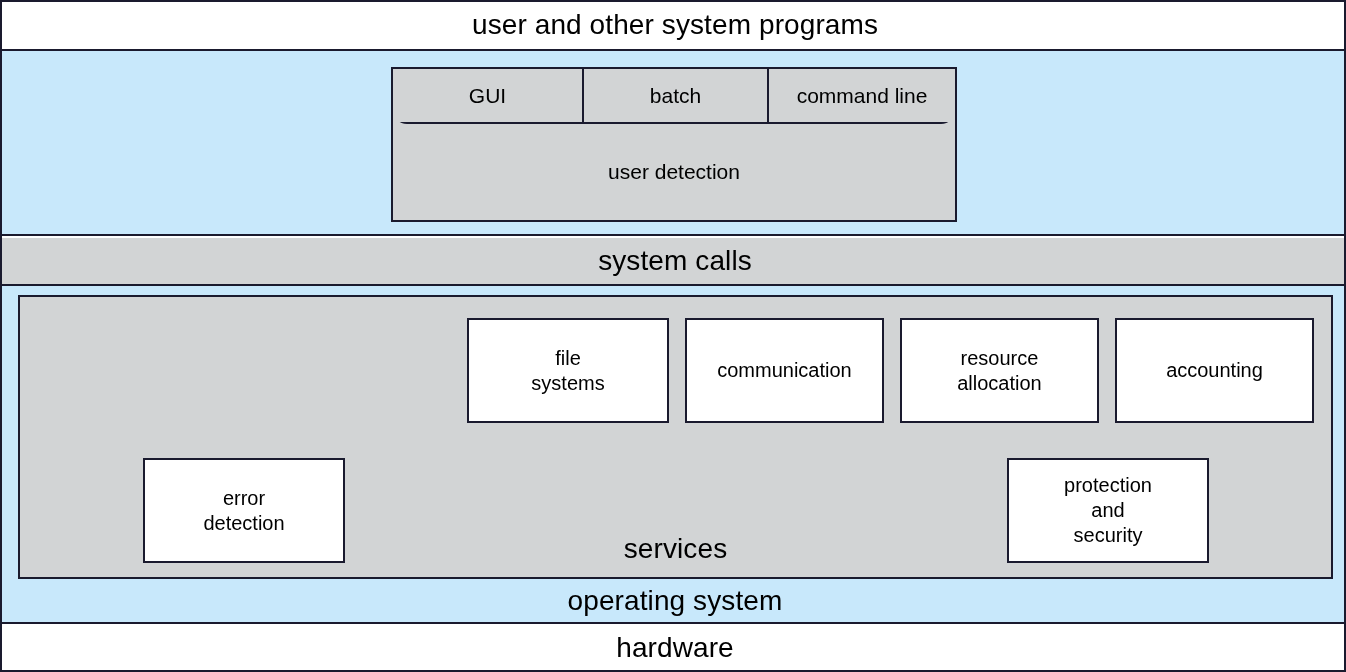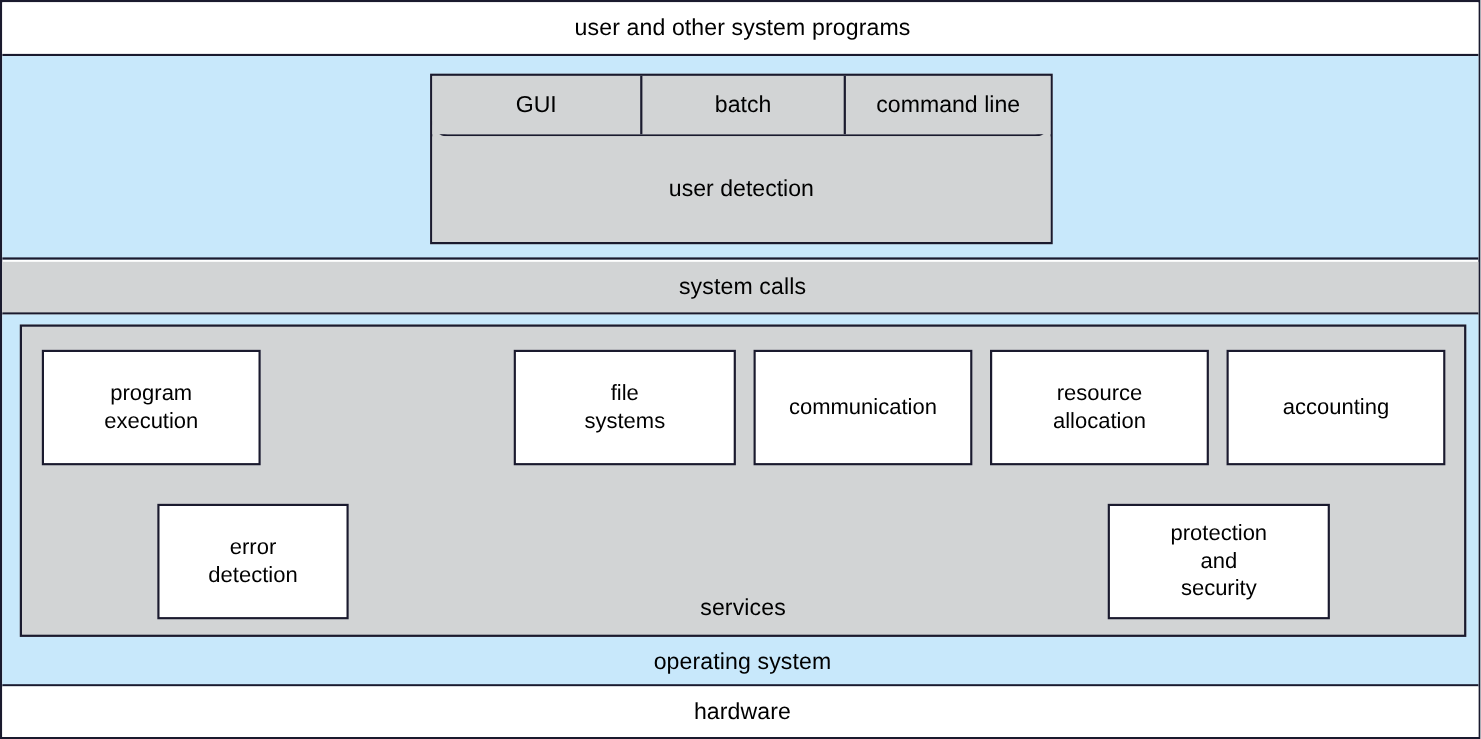--- a/index.html
+++ b/index.html
@@ -28,21 +28,21 @@
     position: absolute;
     left: 0;
     width: 1346px;
     box-sizing: border-box;
     display: flex;
     align-items: center;
     justify-content: center;
   }
 
   .band-label {
-    font-size: 21px;
+    font-size: 28px;
     line-height: 1.1;
     letter-spacing: 0.1px;
     color: #000;
     white-space: nowrap;
   }
 
   
   .band-user-programs {
     top: 0;
     height: 49px;
@@ -158,21 +158,21 @@
   .svc-row1 { top: 21px; height: 105px; }
   .svc-program   { left: 18px;  width: 199px; }
   .svc-io        { left: 232px; width: 199px; }
   .svc-file      { left: 447px; width: 202px; text-align: center; }
   .svc-comm      { left: 665px; width: 199px; }
   .svc-resource  { left: 880px; width: 199px; }
   .svc-accounting{ left: 1095px;width: 199px; }
 
   
   .svc-row2 { top: 161px; height: 105px; }
-  .svc-error      { left: 123px;  width: 174px; }
+  .svc-error      { left: 123px;  width: 202px; }
   .svc-protection { left: 987px;  width: 202px; }
 
   
   .os-label {
     position: absolute;
     left: 0;
     width: 1346px;
     top: 577px;
     height: 45px;
     display: flex;
@@ -218,24 +218,20 @@
   </div>
 
   <div class="band band-system-calls">
     <span class="band-label">system calls</span>
   </div>
 
   <div class="band band-os-region"></div>
 
   <div class="services-panel">
 
-    <div class="service-box svc-row1 svc-program">
-      <span>program
-execution</span>
-    </div>
     <div class="service-box svc-row1 svc-file">
       <span>file
 systems</span>
     </div>
     <div class="service-box svc-row1 svc-comm">
       <span>communication</span>
     </div>
     <div class="service-box svc-row1 svc-resource">
       <span>resource
 allocation</span>

